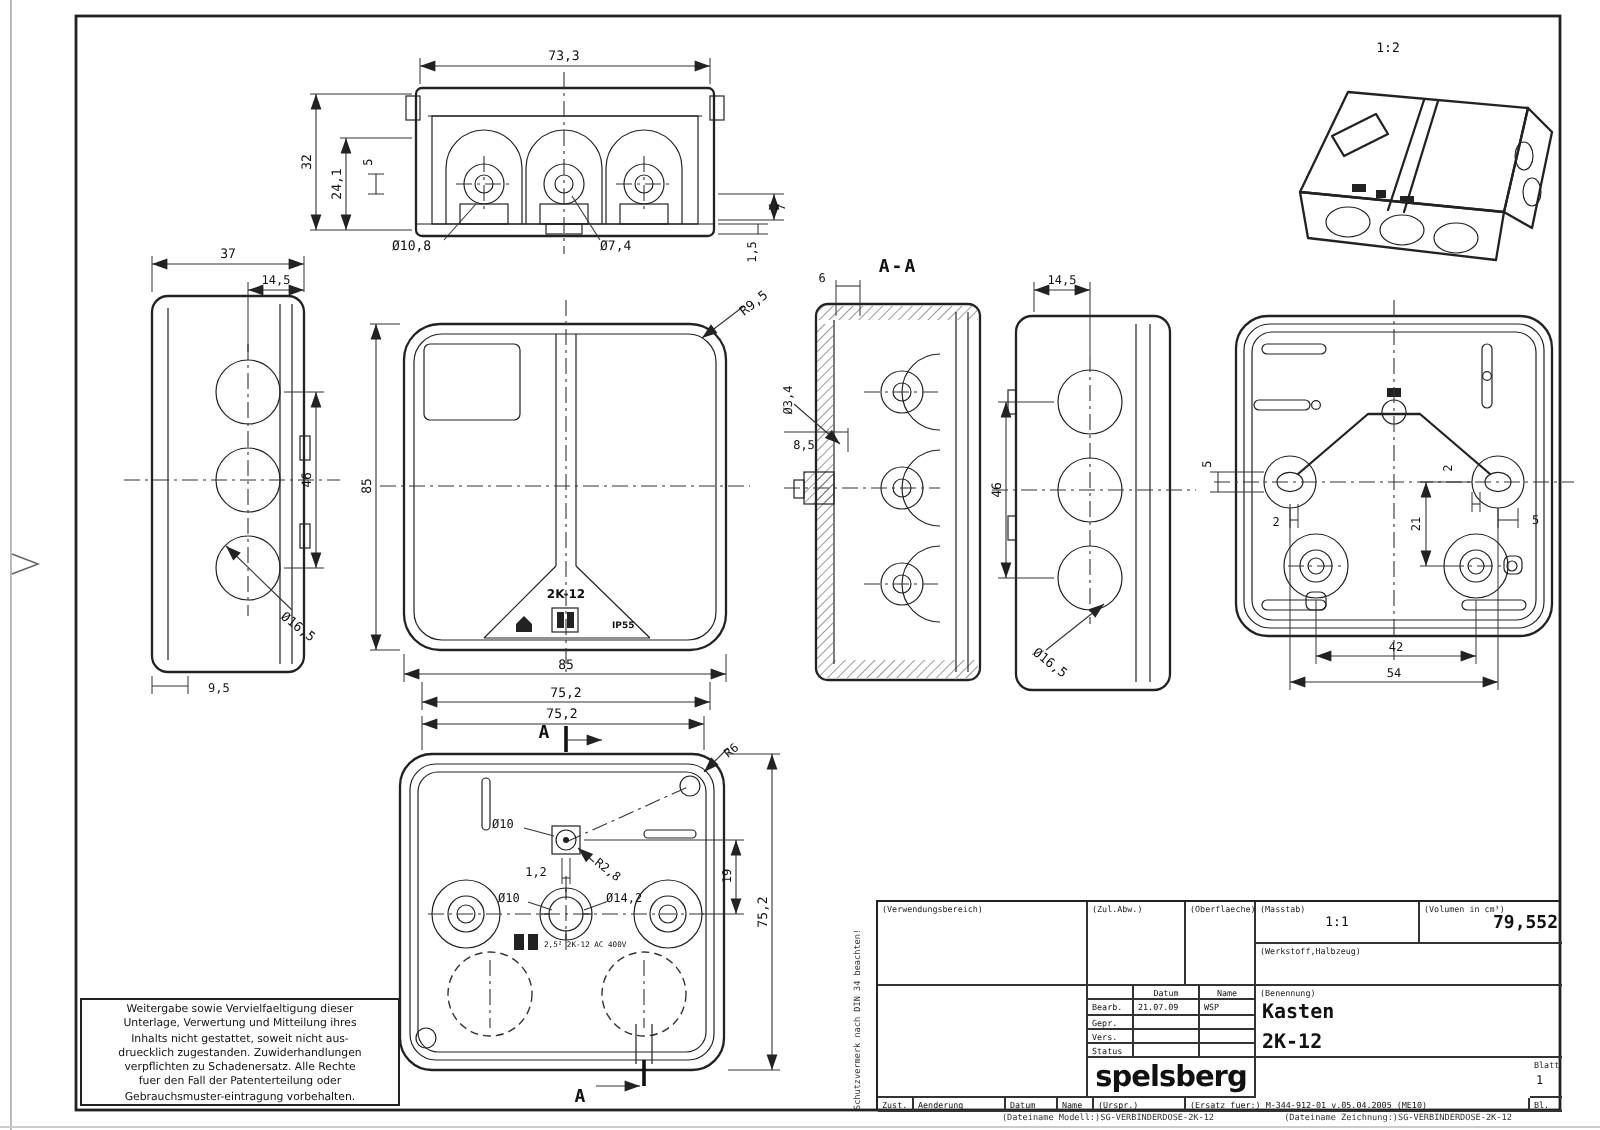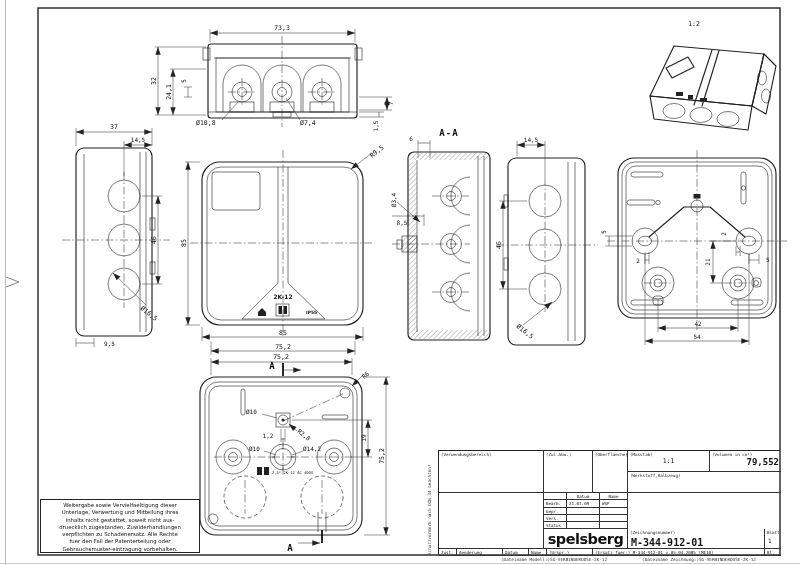--- a/index.html
+++ b/index.html
@@ -491,26 +491,27 @@
   <div class="c" style="left:105px;top:57px;width:23px;height:7px;padding:1px 0 0 2px;">Gepr.</div>
   <div class="c" style="left:128px;top:57px;width:33px;height:7px;"></div>
   <div class="c" style="left:161px;top:57px;width:28px;height:7px;"></div>
   <div class="c" style="left:105px;top:64px;width:23px;height:7px;padding:1px 0 0 2px;">Vers.</div>
   <div class="c" style="left:128px;top:64px;width:33px;height:7px;"></div>
   <div class="c" style="left:161px;top:64px;width:28px;height:7px;"></div>
   <div class="c" style="left:105px;top:71px;width:23px;height:7px;padding:1px 0 0 2px;">Status</div>
   <div class="c" style="left:128px;top:71px;width:33px;height:7px;"></div>
   <div class="c" style="left:161px;top:71px;width:28px;height:7px;"></div>
 
+  <div class="c" style="left:189px;top:42px;width:153px;height:36px;border-right:none;">
+    <span class="lbl">(Benennung)</span>
+    <div style="position:absolute;left:3px;top:8px;font:bold 10px 'DejaVu Sans Mono',monospace;">Kasten</div>
+    <div style="position:absolute;left:3px;top:23px;font:bold 10px 'DejaVu Sans Mono',monospace;">2K-12</div>
+  </div>
 
   <div class="c vcenter" style="left:105px;top:78px;width:84px;height:20px;font:bold 14.5px 'DejaVu Sans',sans-serif;letter-spacing:-0.5px;text-align:right;">spelsberg</div>
-  <div class="c" style="left:189px;top:78px;width:137px;height:20px;">
-    <span class="lbl">(Zeichnungsnummer)</span>
-    <div style="position:absolute;left:3px;top:8px;font:bold 10px 'DejaVu Sans Mono',monospace;">M-344-912-01</div>
-  </div>
   <div class="c" style="left:326px;top:78px;width:16px;height:20px;border-right:none;">
     <span class="lbl">Blatt</span>
     <div style="position:absolute;left:3px;top:8px;font:6px 'DejaVu Sans Mono',monospace;">1</div>
   </div>
 
   <div class="c" style="left:0;top:98px;width:18px;height:7px;padding:1px 0 0 2px;">Zust.</div>
   <div class="c" style="left:18px;top:98px;width:46px;height:7px;padding:1px 0 0 2px;">Aenderung</div>
   <div class="c" style="left:64px;top:98px;width:26px;height:7px;padding:1px 0 0 2px;">Datum</div>
   <div class="c" style="left:90px;top:98px;width:18px;height:7px;padding:1px 0 0 2px;">Name</div>
   <div class="c" style="left:108px;top:98px;width:46px;height:7px;padding:1px 0 0 2px;">(Urspr.)</div>

